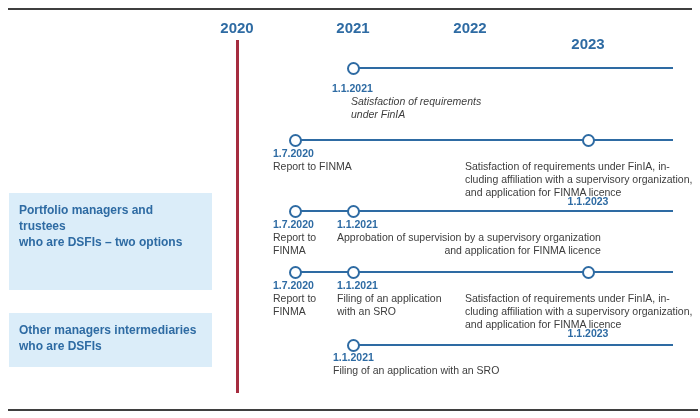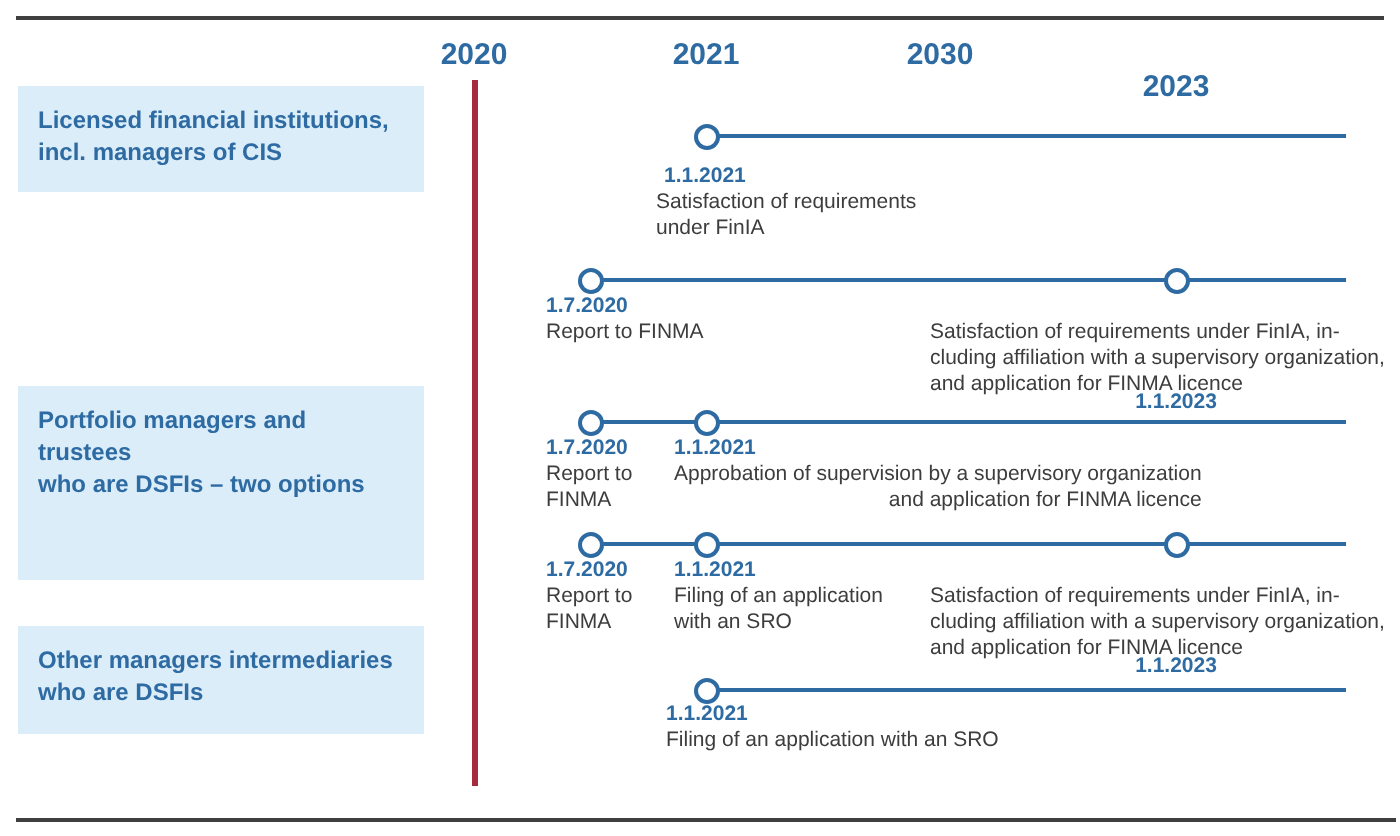--- a/index.html
+++ b/index.html
@@ -42,37 +42,35 @@
 </head>
 <body>
 
 <div class="canvas">
 
   <div class="rule" style="left:8px;width:684px;top:8px;"></div>
   <div class="rule" style="left:8px;width:690px;top:409px;height:1.5px;"></div>
 
   <div class="year" style="left:237px;">2020</div>
   <div class="year" style="left:353px;">2021</div>
-  <div class="year" style="left:470px;">2030</div>
+  <div class="year" style="left:470px;">2022</div>
   <div class="year" style="left:588px;margin-top:16px;">2023</div>
 
   <div class="red-line"></div>
 
-  <div class="cat-box" style="top:43px;height:53px;">Licensed financial institutions,
-incl. managers of CIS</div>
   <div class="cat-box" style="top:193px;height:97px;">Portfolio managers and trustees
 who are DSFIs – two options</div>
   <div class="cat-box" style="top:313px;height:54px;">Other managers intermediaries
 who are DSFIs</div>
 
   <div>
     <div class="tl-line" style="left:353px;top:67px;width:320px;"></div>
     <div class="tl-dot" style="left:346.5px;top:61.5px;"></div>
     <div class="m-date" style="left:332px;top:82px;">1.1.2021</div>
-    <div class="m-desc" style="left:328px;top:95px;">Satisfaction of requirements
+    <div class="m-desc" style="left:351px;top:95px;font-style:italic;">Satisfaction of requirements
 under FinIA</div>
   </div>
 
   <div>
     <div class="tl-line" style="left:295px;top:139px;width:378px;"></div>
     <div class="tl-dot" style="left:288.5px;top:133.5px;"></div>
     <div class="tl-dot" style="left:581.5px;top:133.5px;"></div>
     <div class="m-date" style="left:273px;top:147px;">1.7.2020</div>
     <div class="m-desc" style="left:273px;top:160px;">Report to FINMA</div>
     <div class="m-date centered" style="left:588px;top:147px;">1.1.2023</div>

